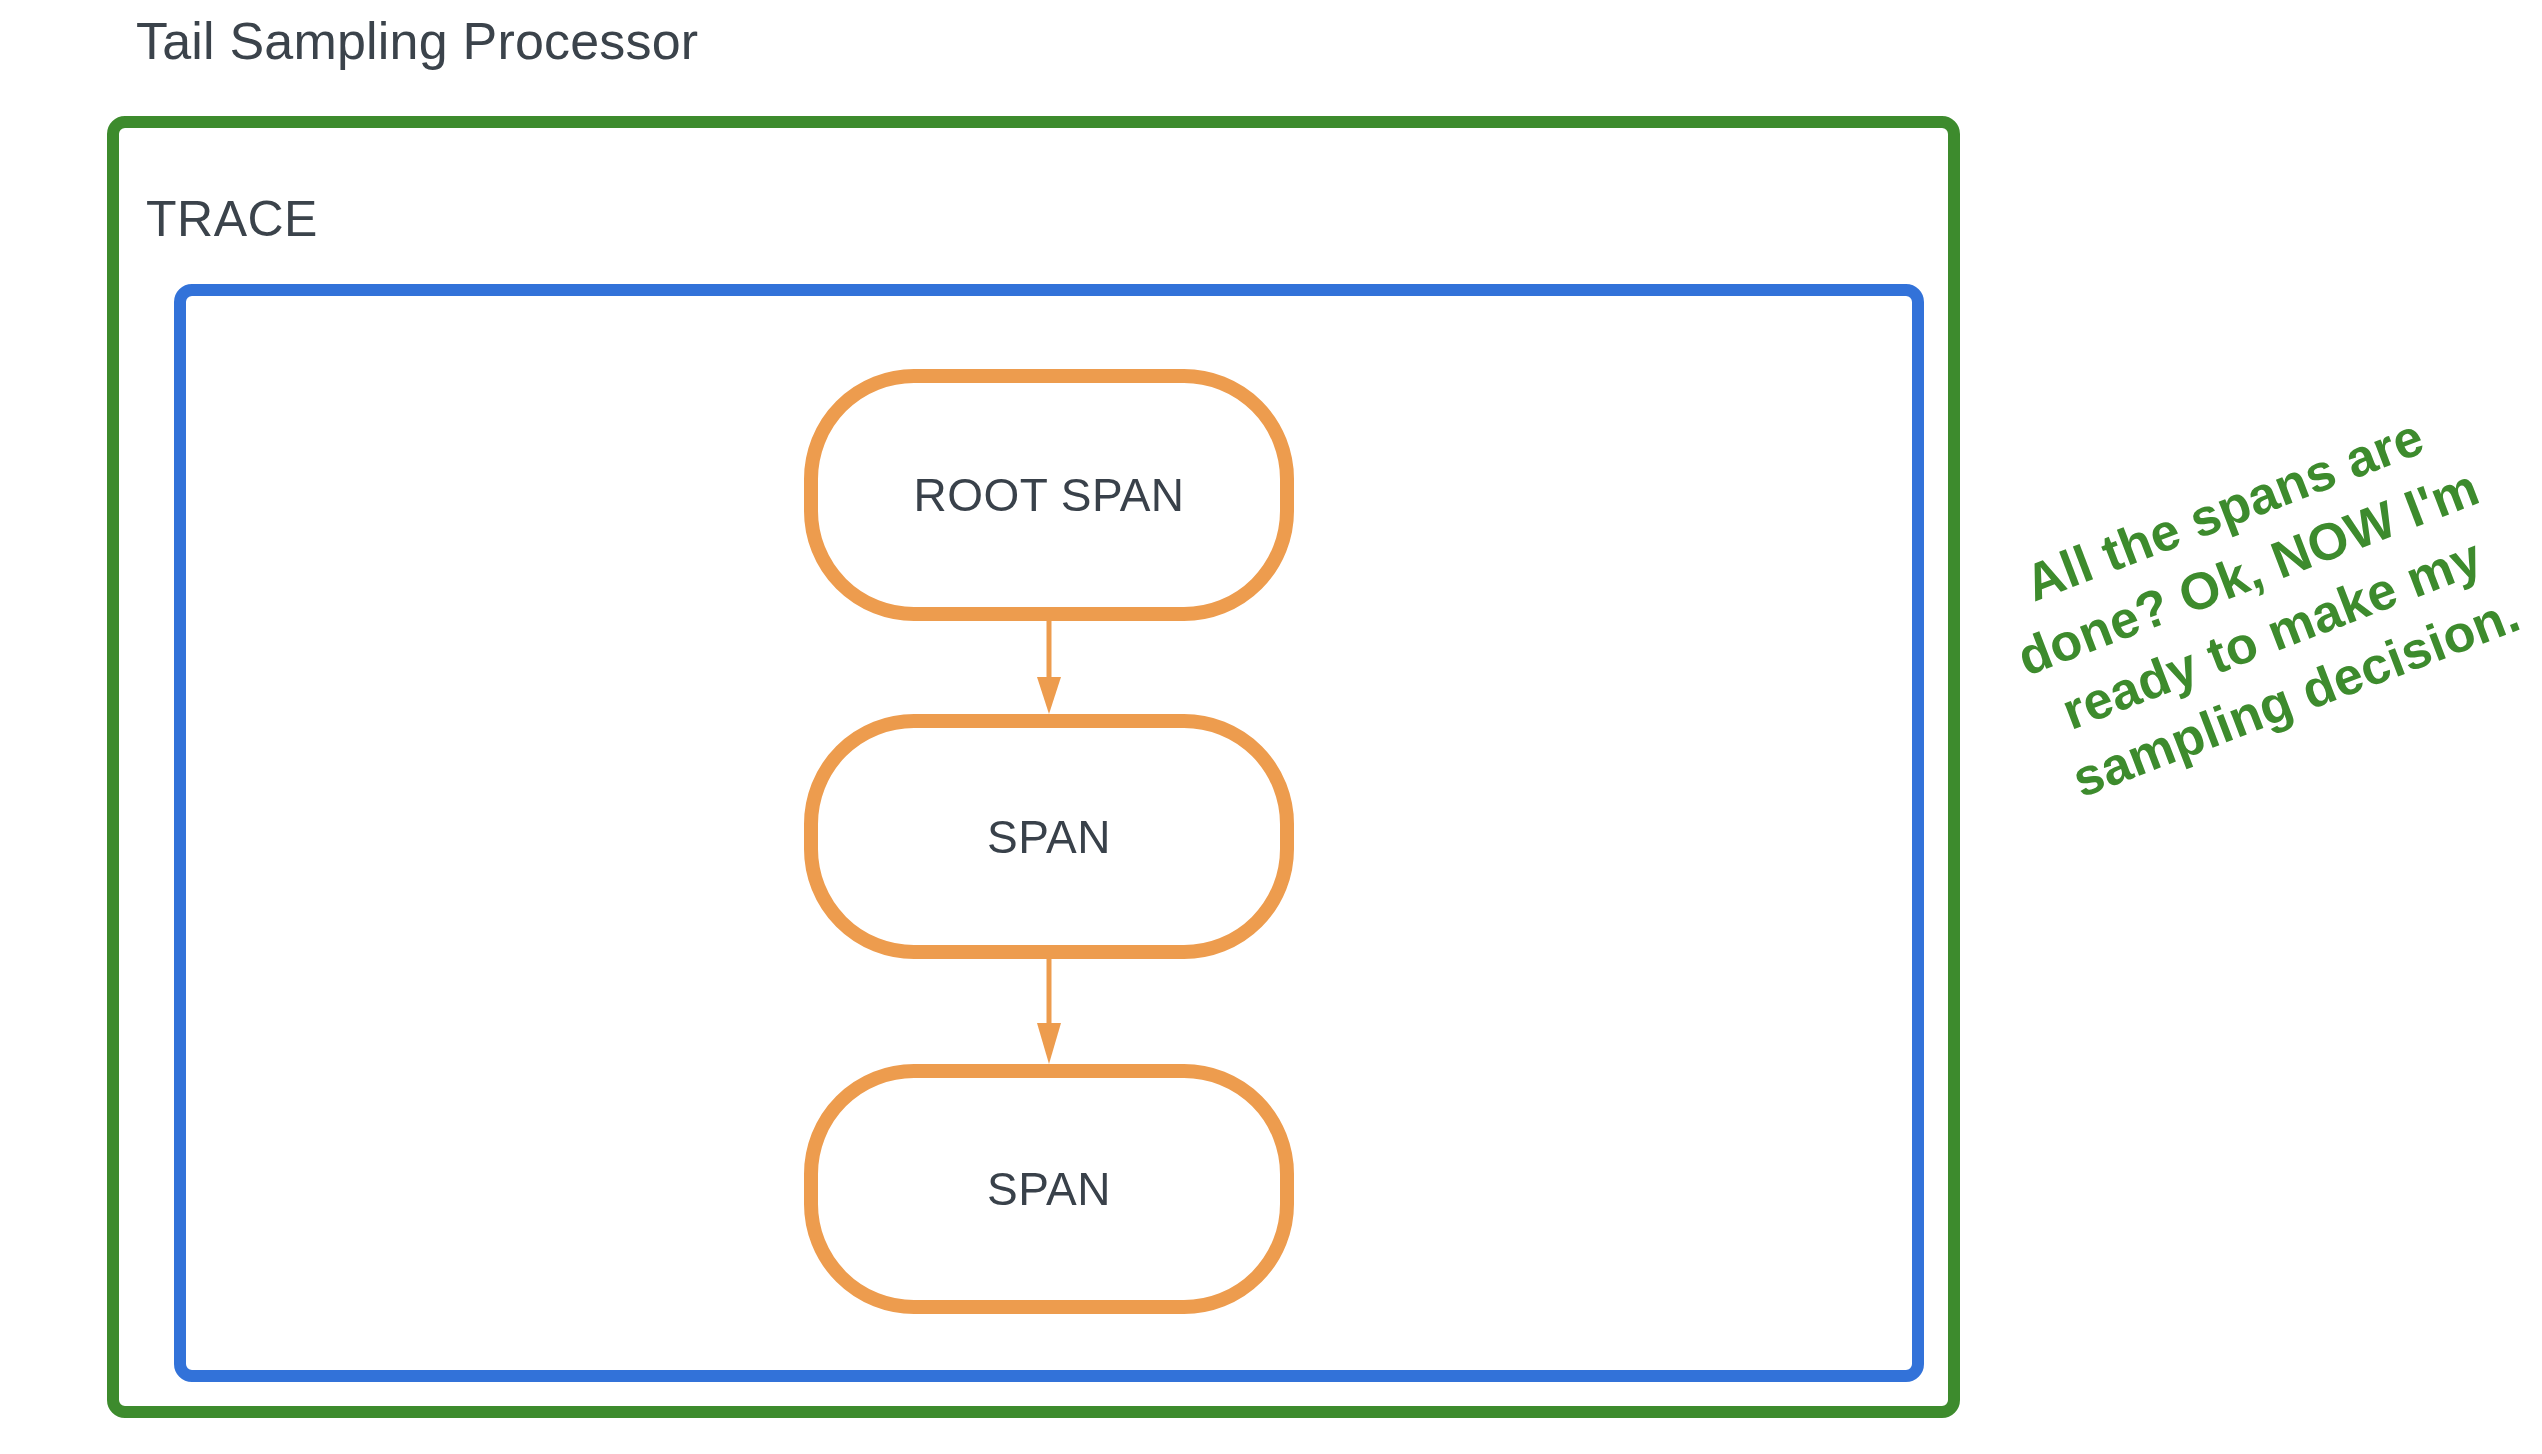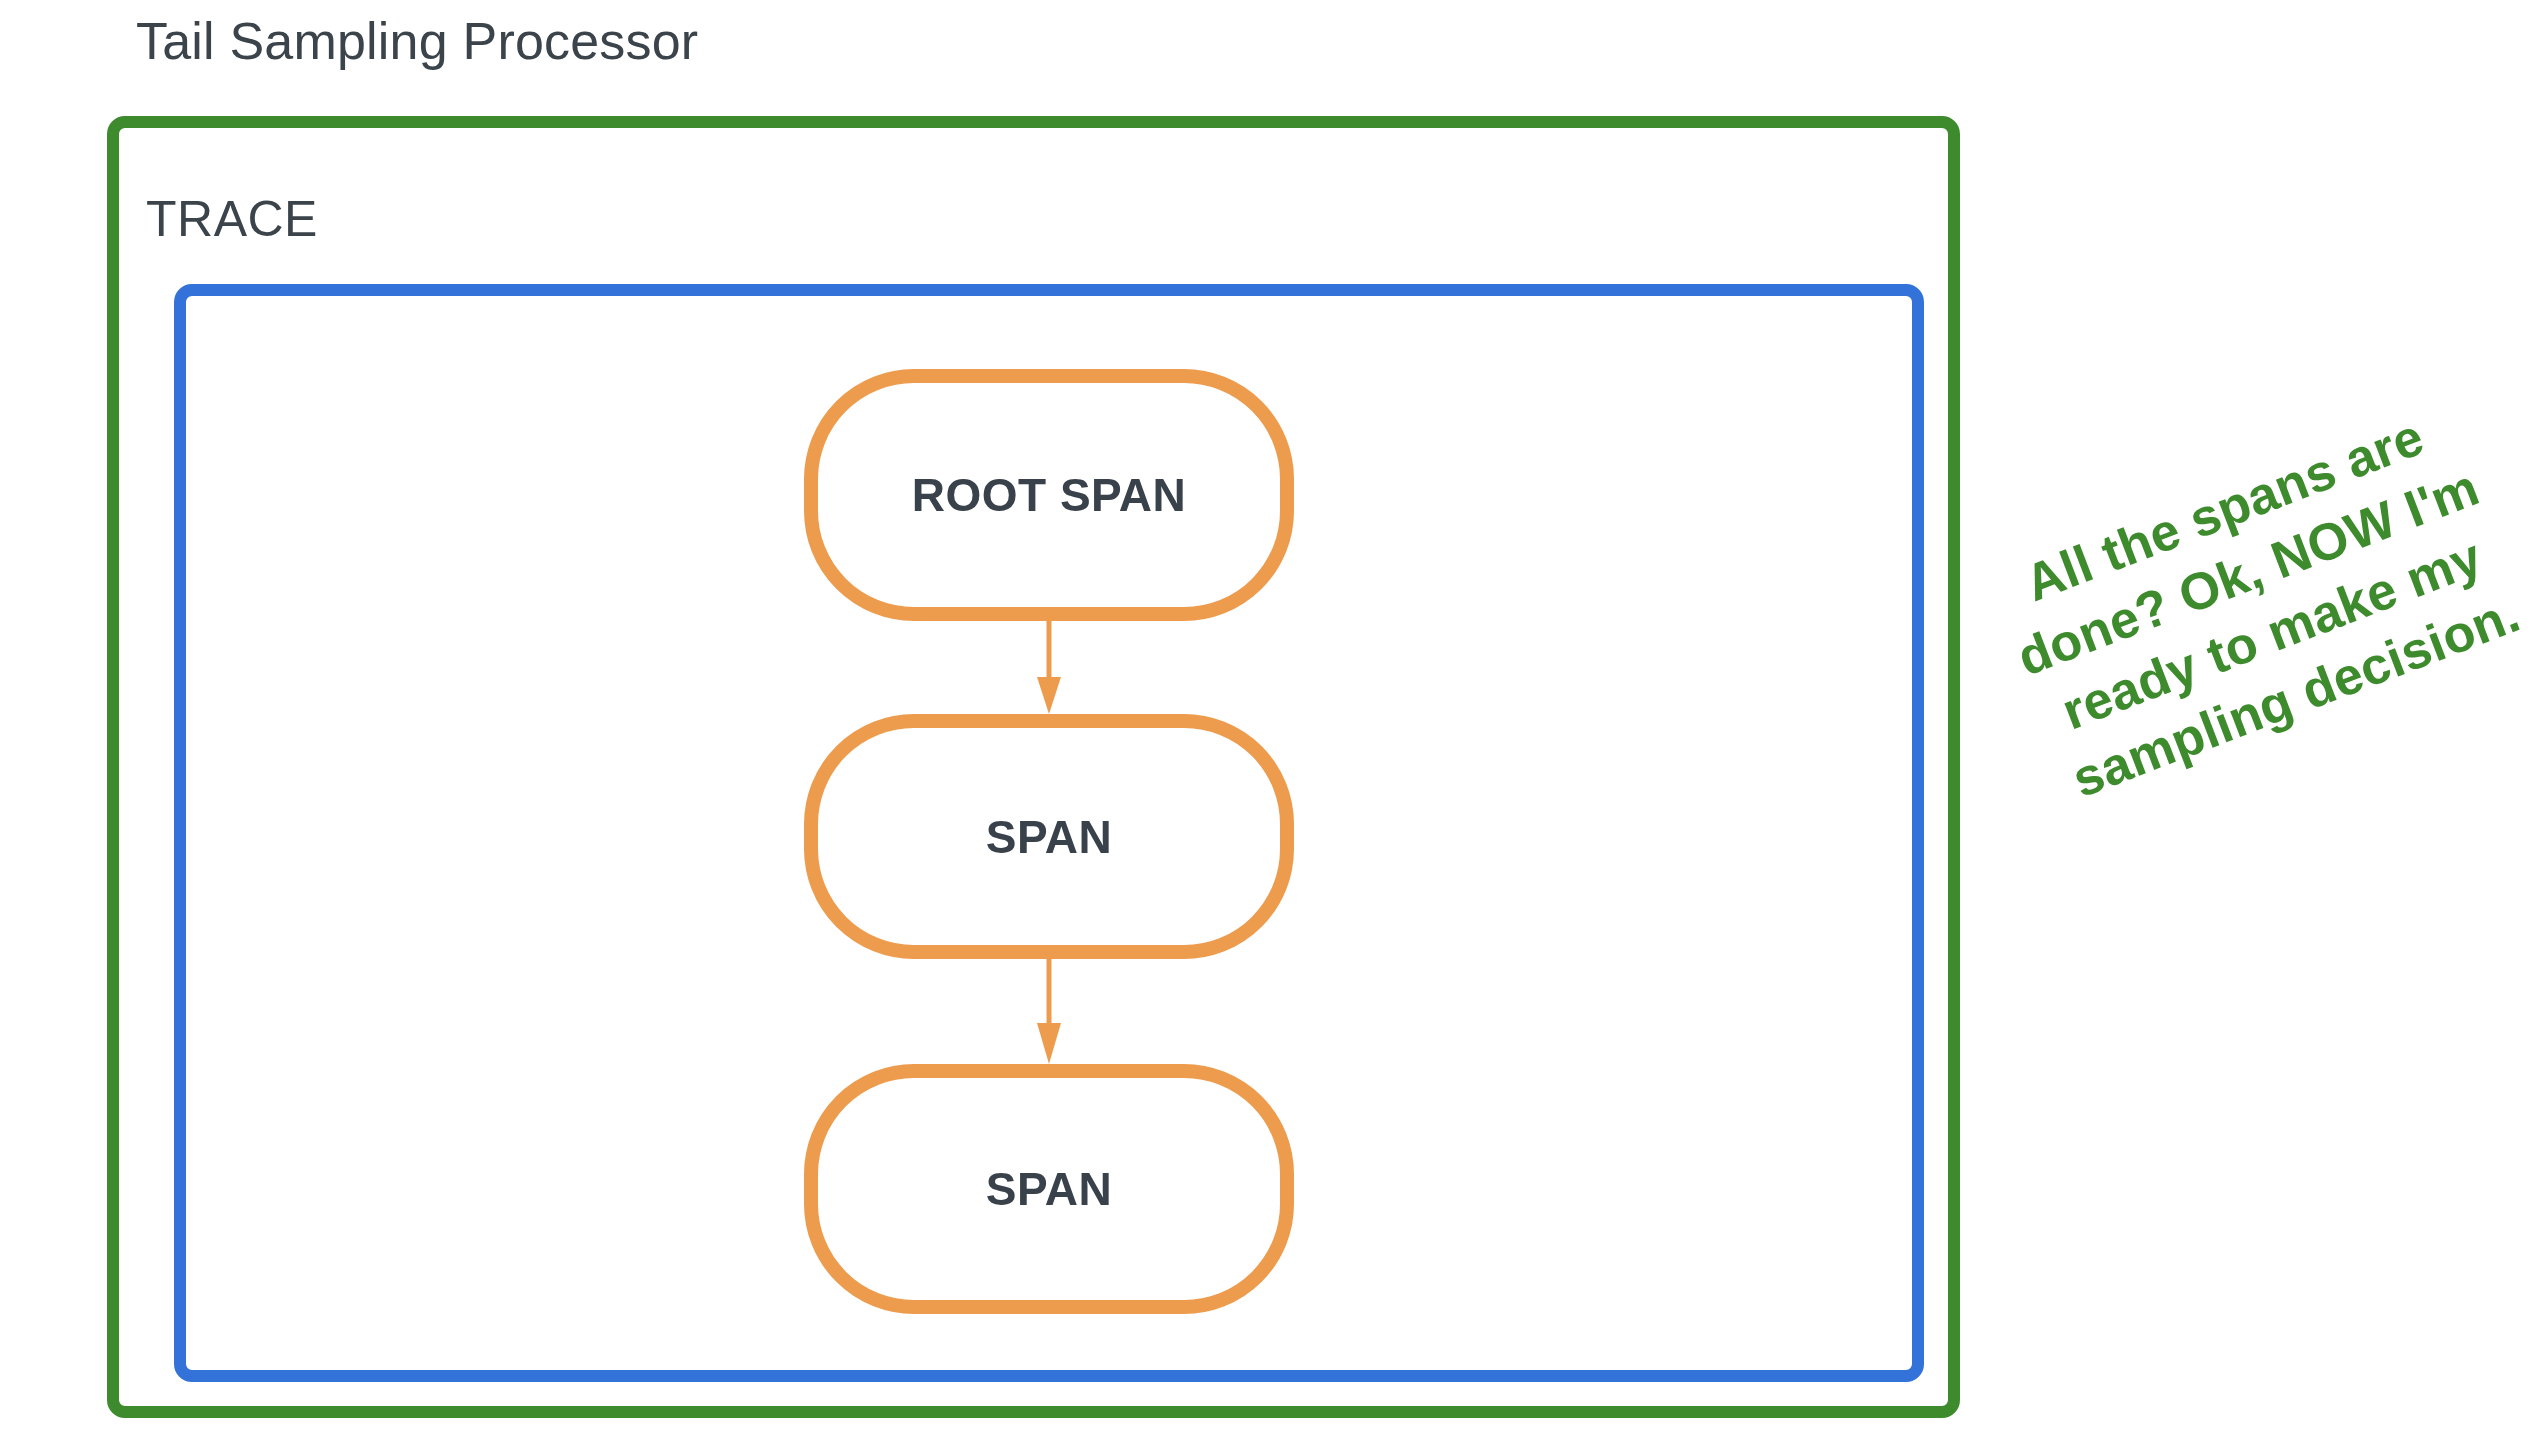--- a/index.html
+++ b/index.html
@@ -87,21 +87,21 @@
     box-sizing: border-box;
     border: 14px solid #ed9c4e;
     border-radius: 110px;
     background: #ffffff;
     display: flex;
     align-items: center;
     justify-content: center;
   }
   .span-node .span-label {
     font-size: 46px;
-    font-weight: bold;
+    font-weight: normal;
     color: #39414a;
     letter-spacing: 0.5px;
     white-space: nowrap;
   }
 
   .span-node.node-0 { top: 73px;  height: 252px; }
   .span-node.node-1 { top: 418px; height: 245px; }
   .span-node.node-2 { top: 768px; height: 250px; }
 
   

